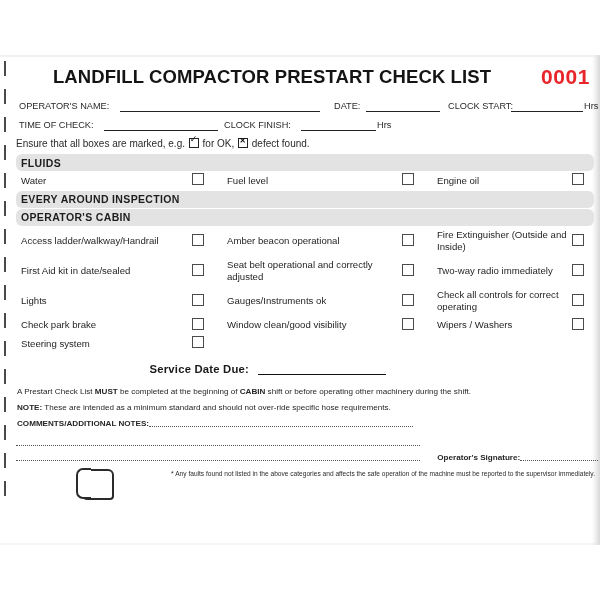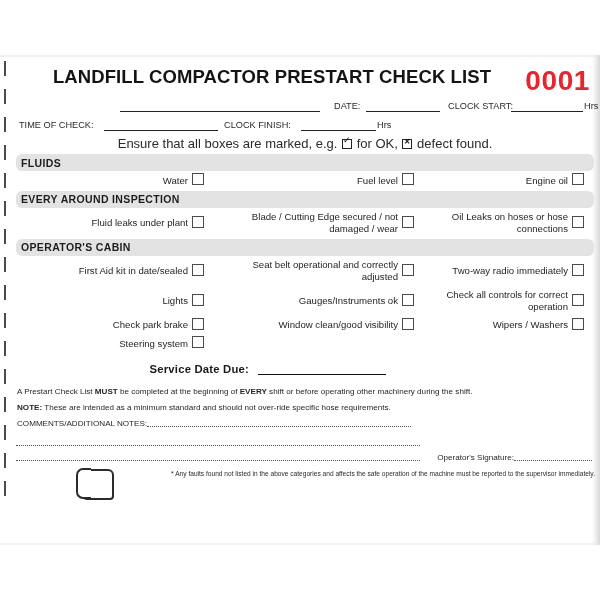--- a/index.html
+++ b/index.html
@@ -88,21 +88,21 @@
     font-weight: bold;
     letter-spacing: .1px;
     text-align: center;
     padding-right: 66px;
     color: #141414;
   }
   #serial-number {
     position: absolute;
     right: 4px;
     top: 10px;
-    font-size: 28px;
+    font-size: 21px;
     font-weight: bold;
     color: #e8252a;
     letter-spacing: .6px;
   }
 
   
   .meta-row {
     position: relative;
     font-size: 9.2px;
     height: 19px;
@@ -113,26 +113,25 @@
   .rule {
     display: inline-block;
     border-bottom: 1px solid #222;
     height: 11px;
     vertical-align: -1px;
   }
   .meta-item { position: absolute; top: 0; }
 
   
   #ensure-row {
-    font-size: 13px;
+    font-size: 10px;
     height: 18px;
     line-height: 18px;
     white-space: nowrap;
     color: #2a2a2a;
-    text-align: center;
   }
   .mini-box {
     display: inline-block;
     width: 8px;
     height: 8px;
     border: 1px solid #222;
     position: relative;
     vertical-align: -1px;
     margin: 0 1px;
     background: #fff;
@@ -165,21 +164,20 @@
     color: #1d1d1d;
     margin-top: 1px;
     border-radius: 6px;
   }
 
   
   .chk-table {
     width: 100%;
     border-collapse: collapse;
     table-layout: fixed;
-    text-align: right;
   }
   .chk-table td {
     padding: 0;
     vertical-align: middle;
   }
   td.lab {
     font-size: 9.6px;
     line-height: 11.5px;
     color: #1f1f1f;
     padding: 3.5px 4px 3.5px 5px;
@@ -225,21 +223,21 @@
   }
 
   
   .note-line {
     font-size: 8.1px;
     line-height: 13px;
     color: #262626;
     white-space: nowrap;
     padding-left: 1px;
   }
-  .note-line.b { font-weight: normal; }
+  .note-line.b { font-weight: bold; }
   .note-line b { font-weight: bold; }
 
   .dot-rule {
     border-bottom: 1.1px dotted #555;
     height: 9px;
     display: inline-block;
     vertical-align: -1px;
   }
   .dotted-row {
     height: 15px;
@@ -327,20 +325,21 @@
   </div>
 
   <div id="content">
 
     <div class="title-row">
       <div id="doc-title">LANDFILL COMPACTOR PRESTART CHECK LIST</div>
       <div id="serial-number">0001</div>
     </div>
 
     <div class="meta-row">
+      <span class="meta-item" style="left:3px">OPERATOR'S  NAME:</span>
       <span class="meta-item rule" style="left:104px;top:3px;width:200px"></span>
       <span class="meta-item" style="left:318px">DATE:</span>
       <span class="meta-item rule" style="left:350px;top:3px;width:74px"></span>
       <span class="meta-item" style="left:432px">CLOCK  START:</span>
       <span class="meta-item rule" style="left:495px;top:3px;width:72px"></span>
       <span class="meta-item" style="left:568px">Hrs</span>
     </div>
 
     <div class="meta-row">
       <span class="meta-item" style="left:3px">TIME OF CHECK:</span>
@@ -384,56 +383,56 @@
     <table class="chk-table">
       <colgroup>
           <col class="c-lab1">
           <col class="c-bx1">
           <col class="c-lab2">
           <col class="c-bx2">
           <col class="c-lab3">
           <col class="c-bx3">
         </colgroup>
       <tbody>
-        <tr>
-          <td class="lab">Fluid leaks under plant</td>
-          <td class="bx"><span class="box"></span></td>
-          <td class="lab">Blade / Cutting Edge secured / not damaged / wear</td>
-          <td class="bx"><span class="box"></span></td>
-          <td class="lab">Oil Leaks on hoses or hose connections</td>
-          <td class="bx"><span class="box"></span></td>
-        </tr>
       </tbody>
     </table>
 
     <div class="section-head">OPERATOR'S CABIN</div>
     <table class="chk-table">
       <colgroup>
           <col class="c-lab1">
           <col class="c-bx1">
           <col class="c-lab2">
           <col class="c-bx2">
           <col class="c-lab3">
           <col class="c-bx3">
         </colgroup>
       <tbody>
         <tr>
+          <td class="lab">Access ladder/walkway/Handrail</td>
+          <td class="bx"><span class="box"></span></td>
+          <td class="lab">Amber beacon operational</td>
+          <td class="bx"><span class="box"></span></td>
+          <td class="lab">Fire Extinguisher (Outside and Inside)</td>
+          <td class="bx"><span class="box"></span></td>
+        </tr>
+        <tr>
           <td class="lab">First Aid kit in date/sealed</td>
           <td class="bx"><span class="box"></span></td>
           <td class="lab">Seat belt operational and correctly adjusted</td>
           <td class="bx"><span class="box"></span></td>
           <td class="lab">Two-way radio immediately</td>
           <td class="bx"><span class="box"></span></td>
         </tr>
         <tr>
           <td class="lab">Lights</td>
           <td class="bx"><span class="box"></span></td>
           <td class="lab">Gauges/Instruments ok</td>
           <td class="bx"><span class="box"></span></td>
-          <td class="lab">Check all controls for correct operation</td>
+          <td class="lab">Check all controls for correct operating</td>
           <td class="bx"><span class="box"></span></td>
         </tr>
         <tr>
           <td class="lab">Check park brake</td>
           <td class="bx"><span class="box"></span></td>
           <td class="lab">Window clean/good visibility</td>
           <td class="bx"><span class="box"></span></td>
           <td class="lab">Wipers / Washers</td>
           <td class="bx"><span class="box"></span></td>
         </tr>
@@ -447,21 +446,21 @@
         </tr>
       </tbody>
     </table>
 
     <div id="service-row">
       <span id="service-label">Service Date Due:</span>
       <span id="service-rule"></span>
     </div>
 
     <div style="height:6px"></div>
-    <div class="note-line"><span>A Prestart Check List </span><b>MUST</b><span> be completed at the beginning of </span><b>EVERY</b><span> shift or before operating other machinery during the shift.</span></div>
+    <div class="note-line"><span>A Prestart Check List </span><b>MUST</b><span> be completed at the beginning of </span><b>CABIN</b><span> shift or before operating other machinery during the shift.</span></div>
     <div style="height:3px"></div>
     <div class="note-line"><b>NOTE:</b><span> These are intended as a minimum standard and should not over-ride specific hose requirements.</span></div>
     <div style="height:3px"></div>
 
     <div class="dotted-row">
       <b class="note-line b" style="display:inline-block">COMMENTS/ADDITIONAL NOTES:</b><span class="dot-rule" style="width:264px"></span>
     </div>
     <div class="dotted-row">
       <span class="dot-rule" style="width:404px;margin-top:4px"></span>
     </div>

